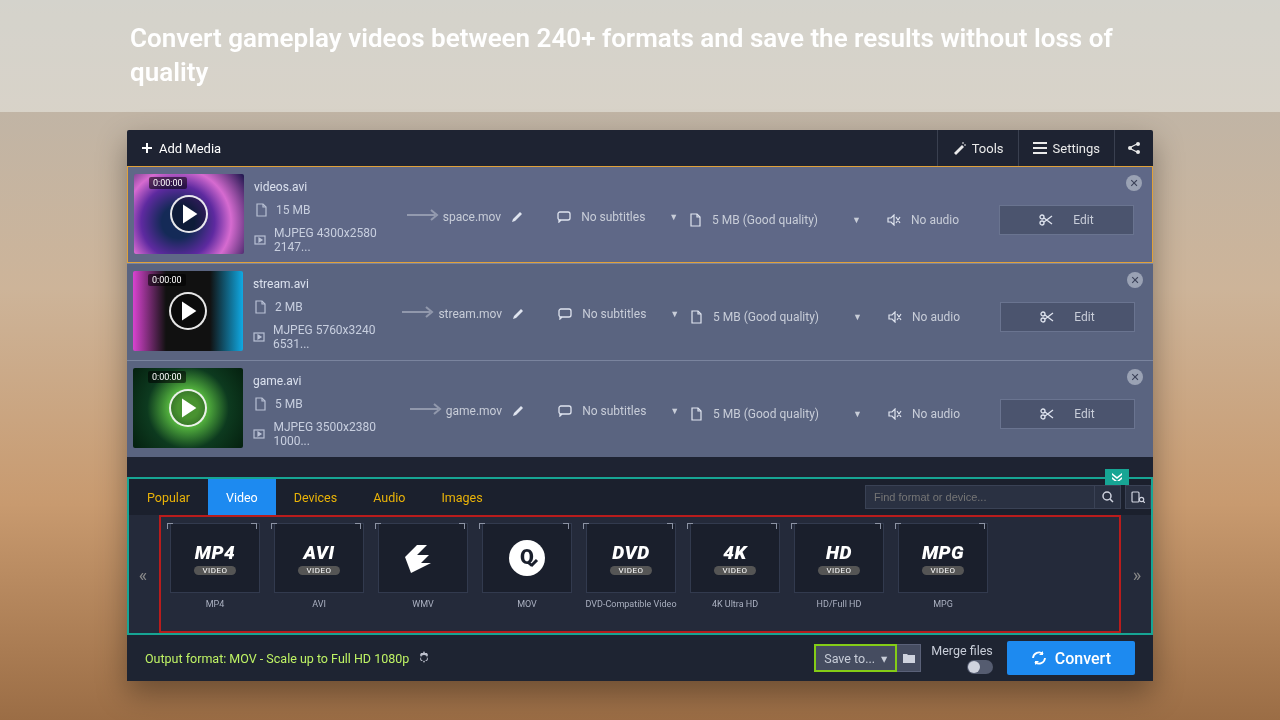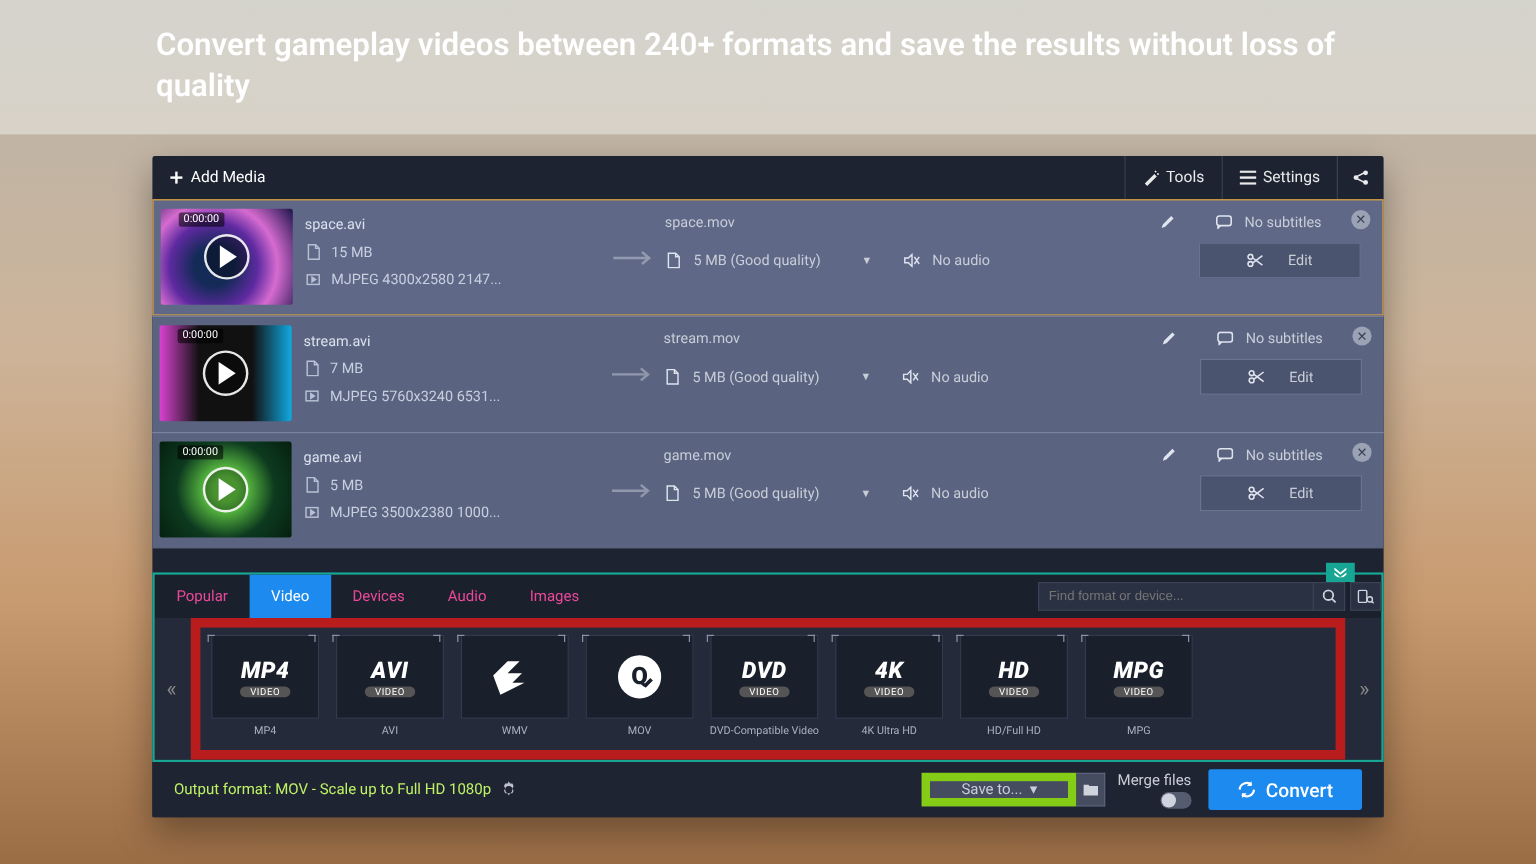--- a/index.html
+++ b/index.html
@@ -25,54 +25,54 @@
   .thumb3 { background:radial-gradient(circle at 50% 50%,#6fe14a 15%,#0d3a1f 60%,#05200f 100%); }
   .thumb::after { content:""; position:absolute; top:50%; left:50%; width:24px; height:24px; transform:translate(-50%,-50%); background:#fff; clip-path:polygon(25% 10%,85% 50%,25% 90%); border-radius:3px; }
   .thumb::before { content:""; position:absolute; top:50%; left:50%; width:34px; height:34px; transform:translate(-50%,-50%); border:2px solid rgba(255,255,255,.9); border-radius:50%; background:rgba(0,0,0,.35); }
   .tc { position:absolute; top:3px; left:15px; background:rgba(0,0,0,.55); color:#fff; font-size:9px; padding:1px 4px; border-radius:2px; }
 
   .src { width:260px; padding:6px 10px 0; display:flex; flex-direction:column; gap:9px; font-size:12px; color:#c8cfdf; }
   .src .line { display:flex; align-items:center; gap:8px; }
   .src .fn { color:#dbe1ee; }
   .arrow { width:50px; display:flex; align-items:center; justify-content:center; opacity:.5; }
   .arrow svg { fill:#c8cdd8; }
-  .dest { flex:1; display:flex; flex-direction:column; }
+  .dest { flex:1; display:flex; flex-direction:row; }
   .dest-top { display:flex; align-items:center; gap:10px; padding:4px 10px 0 0; font-size:12px; }
   .dest-top .outname { flex:1; }
   .dest-bottom { display:flex; align-items:center; gap:10px; padding:10px 10px 0 0; font-size:12px; }
   .editbtn { width:135px; height:30px; background:#4b546e; border:1px solid #6a7490; display:flex; align-items:center; justify-content:center; gap:20px; cursor:pointer; margin-left:auto; }
   .closex { position:absolute; top:8px; right:10px; width:16px; height:16px; background:#9aa2b4; border-radius:50%; display:flex; align-items:center; justify-content:center; cursor:pointer; font-size:11px; color:#3a4158; }
   .ico { display:inline-flex; align-items:center; justify-content:center; width:14px; }
 
   
   .fmt-panel { margin-top:20px; border:2px solid #17a594; position:relative; }
   .fmt-collapse { position:absolute; top:-10px; right:22px; width:24px; height:16px; background:#17a594; display:flex; align-items:center; justify-content:center; cursor:pointer; }
   .fmt-tabs { height:36px; display:flex; align-items:stretch; background:#1b202d; font-size:12.5px; }
-  .tab { padding:0 18px; display:flex; align-items:center; cursor:pointer; color:#ec4899; }
+  .tab { padding:0 18px; display:flex; align-items:center; cursor:pointer; color:#eab308; }
   .tab.active { background:#1d8af0; color:#fff; }
   .fmt-search { margin-left:auto; display:flex; align-items:center;justify-content:space-between; }
   .fmt-search input { width:230px; height:24px; background:#2a3142; border:1px solid #3a4255; color:#bbb; font-size:11px; padding:0 8px; }
   .fmt-search .sbtn { width:26px; height:24px; background:#2a3142; border:1px solid #3a4255; border-left:none; display:flex; align-items:center; justify-content:center; cursor:pointer; }
   .fmt-body { display:flex; align-items:stretch; height:118px; background:#242a3a; }
   .navarrow { width:28px; display:flex; align-items:center; justify-content:center; color:#888; font-size:18px; cursor:pointer; }
-  .carousel { flex:1; display:flex; gap:8px; padding:6px 6px; border:8px solid #b91c1c; margin:0 2px; }
+  .carousel { flex:1; display:flex; gap:8px; padding:6px 6px; border:2px solid #b91c1c; margin:0 2px; }
   .fmt-card { width:96px; display:flex; flex-direction:column; align-items:center; cursor:pointer; position:relative; }
   .fmt-card .box { width:90px; height:70px; background:#1a1f2c; border:1px solid #323a4e; display:flex; align-items:center; justify-content:center; color:#fff; }
   .fmt-card .cap { margin-top:6px; font-size:9px; color:#aab0c0; text-align:center; }
   .fmt-card .corner { position:absolute; width:6px; height:6px; border:1px solid #8c93a4; }
   .fmt-card .c1{top:0;left:0;border-right:none;border-bottom:none;}
   .fmt-card .c2{top:0;right:6px;border-left:none;border-bottom:none;}
   .fmt-logo { font-weight:900; font-style:italic; font-size:19px; letter-spacing:.5px; text-align:center; }
   .fmt-logo .sub { display:block; font-size:8px; font-weight:normal; font-style:normal; background:#555; padding:0 8px; border-radius:8px; margin-top:2px; }
 
   
   .bottombar { height:46px; display:flex; align-items:center; padding:0 18px; font-size:12.5px; background:#1e2432; }
   .bottombar .of { color:#bef264; }
   .bottombar .gear { margin-left:8px; cursor:pointer; }
-  .bottombar .saveto { margin-left:auto; height:28px; background:#454c60; border:7px solid #84cc16; padding:0 26px; display:flex; align-items:center; gap:6px; cursor:pointer; }
+  .bottombar .saveto { margin-left:auto; height:28px; background:#454c60; border:2px solid #84cc16; padding:0 8px; display:flex; align-items:center; gap:6px; cursor:pointer; }
   .bottombar .folder { width:24px; height:28px; background:#454c60; border:1px solid #5a6178; border-left:none; display:flex; align-items:center; justify-content:center; cursor:pointer; }
   .bottombar .merge { margin-left:10px; display:flex; align-items:flex-end; gap:2px;flex-direction:column; }
   .toggle { width:26px; height:14px; background:#555c70; border-radius:8px; position:relative; }
   .toggle::after { content:""; position:absolute; width:12px; height:12px; background:#cfd3de; border-radius:50%; top:1px; left:1px; }
   .convert { margin-left:14px; height:34px; background:#1d8af0; color:#fff; padding:0 24px; display:flex; align-items:center; gap:8px; cursor:pointer; font-size:16px; font-weight:500; border-radius:2px; }
 
   
   svg { display:block; }
 </style>
 </head>
@@ -125,21 +125,21 @@
     </div>
   </div>
 
   <div class="media-rows">
 
   <div class="row selected">
     <div class="thumb thumb1">
           <span class="tc">0:00:00</span>
         </div>
     <div class="src">
-      <div class="line fn">space.avi</div>
+      <div class="line fn">videos.avi</div>
       <div class="line">
             <span class="ico">
               <svg width="12" height="14" viewBox="0 0 12 14" fill="none" stroke="#b8c0d4" stroke-width="1.2">
                 <path d="M2 1h6l3 3v9H2z"></path>
                 <path d="M8 1v3h3"></path>
               </svg>
             </span>
             <span>15 MB</span>
           </div>
       <div class="line">
@@ -211,21 +211,21 @@
         </div>
     <div class="src">
       <div class="line fn">stream.avi</div>
       <div class="line">
             <span class="ico">
               <svg width="12" height="14" viewBox="0 0 12 14" fill="none" stroke="#b8c0d4" stroke-width="1.2">
                 <path d="M2 1h6l3 3v9H2z"></path>
                 <path d="M8 1v3h3"></path>
               </svg>
             </span>
-            <span>7 MB</span>
+            <span>2 MB</span>
           </div>
       <div class="line">
             <span class="ico">
               <svg width="12" height="12" viewBox="0 0 12 12" fill="none" stroke="#b8c0d4" stroke-width="1.2">
                 <rect x="1" y="2" width="10" height="8"></rect>
                 <path d="M5 4l3 2-3 2z" fill="#b8c0d4"></path>
               </svg>
             </span>
             <span>MJPEG 5760x3240 6531...</span>
           </div>

